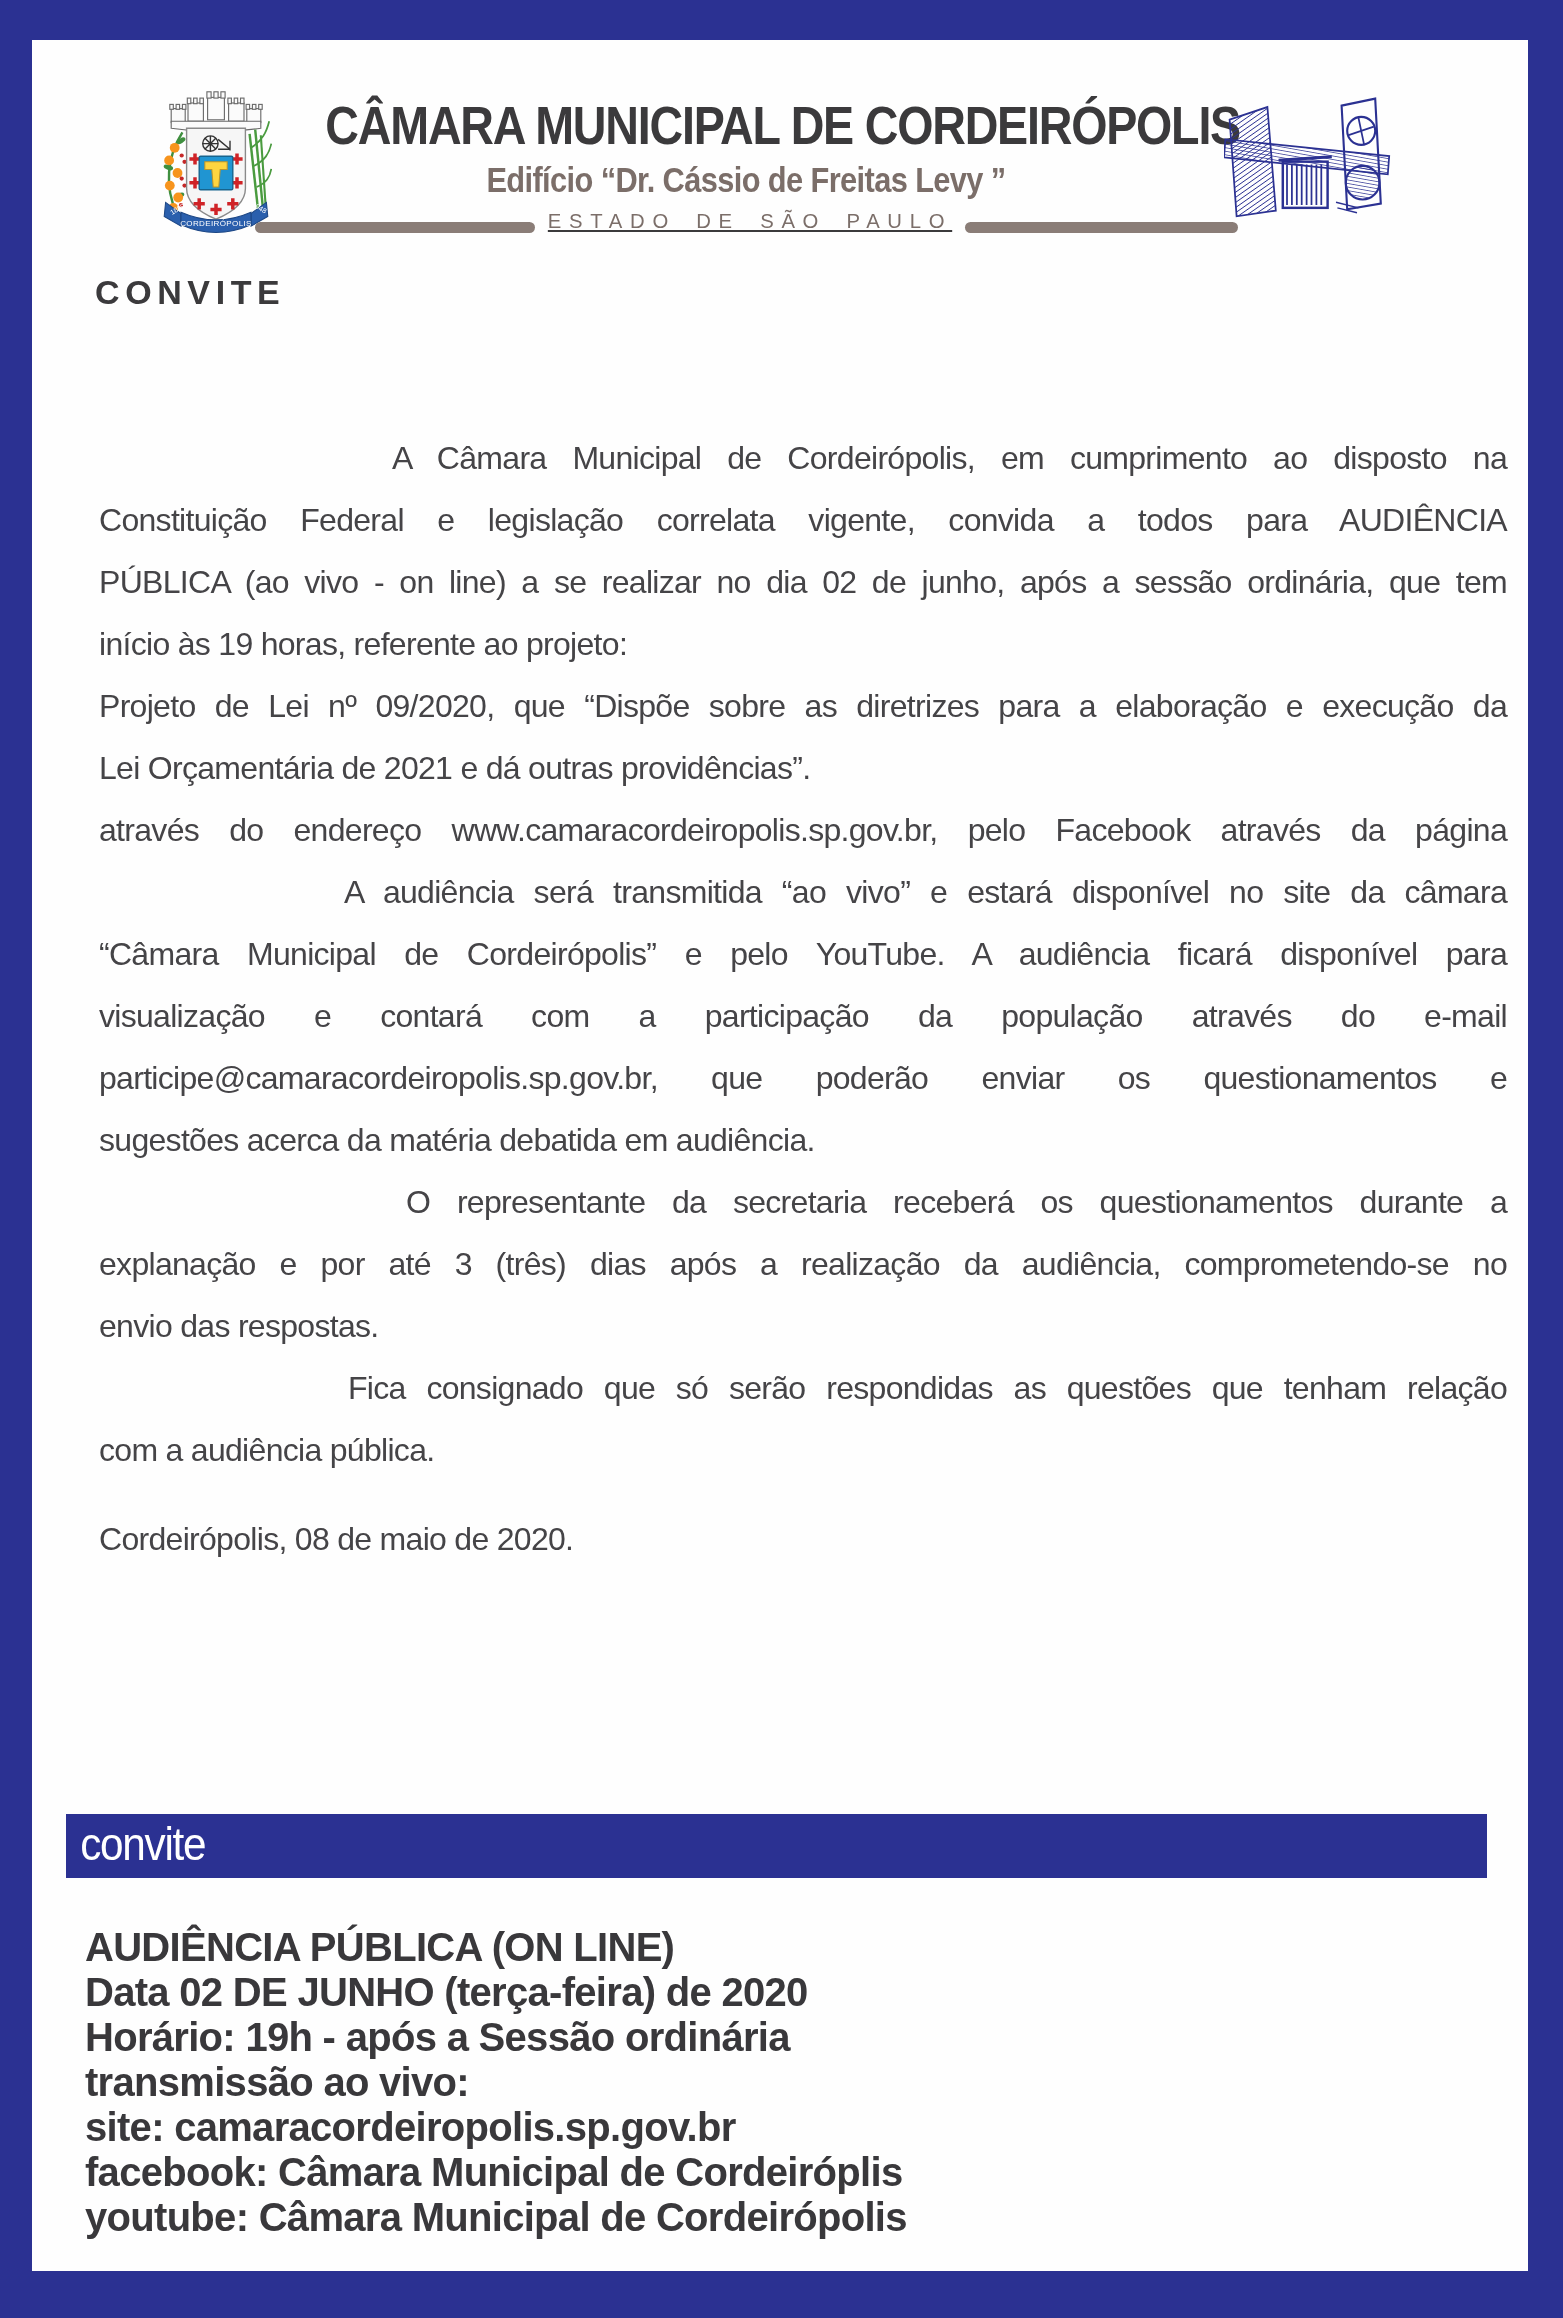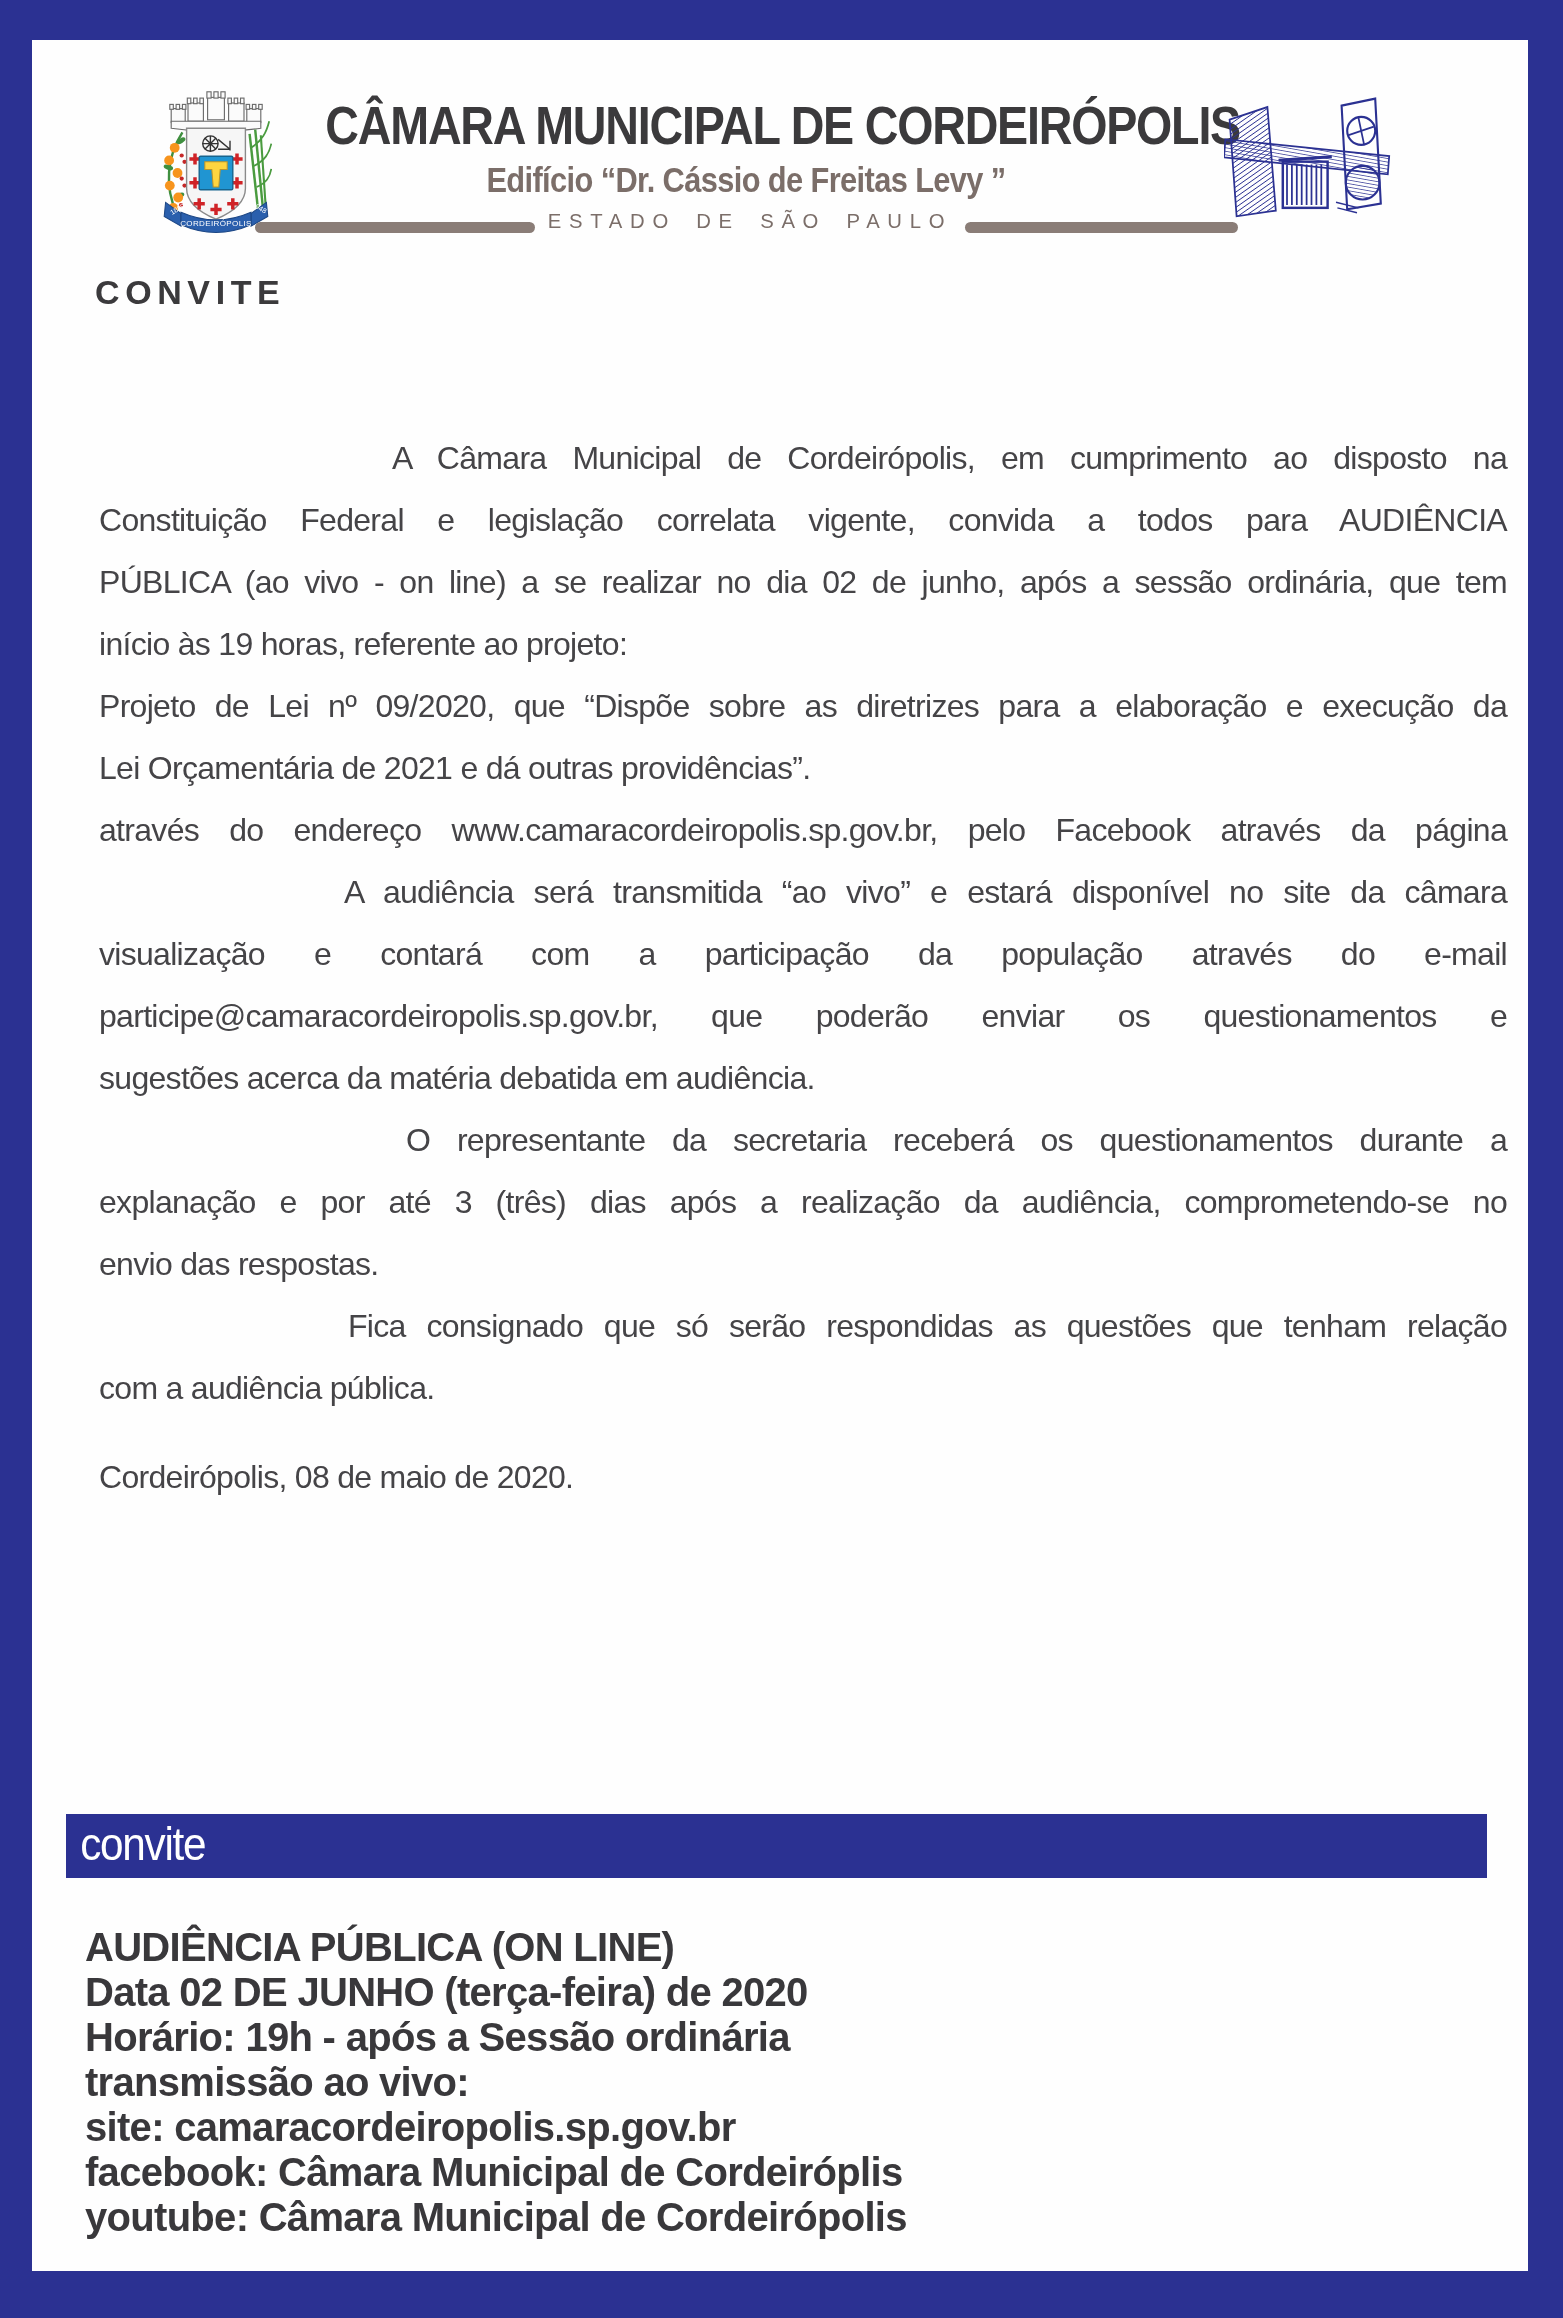--- a/index.html
+++ b/index.html
@@ -15,21 +15,21 @@
     position: absolute;
     left: 32px; top: 40px;
     width: 1496px; height: 2231px;
     background: #fefefe;
   }
 
   
   .crest { position: absolute; left: 128px; top: 49px; width: 112px; height: 154px; }
   .header-center {
     position: absolute; left: 231px; top: 55px; width: 967px;
-    text-align: center; color: #3b3a3c;
+    text-align: center; color: #3b3a3c; text-decoration: underline;
   }
   .org-title {
     display: inline-block;
     font-size: 53px; font-weight: 800; letter-spacing: -1.4px;
     transform: scaleX(0.88); transform-origin: center;
     white-space: nowrap; color: #3b3a3c;
   }
   .org-subtitle {
     display: inline-block; margin-top: 4.2px;
     font-size: 35px; font-weight: 700; letter-spacing: -0.7px;
@@ -238,20 +238,21 @@
       <div class="line ind-a">A Câmara Municipal de Cordeirópolis, em cumprimento ao disposto na</div>
       <div class="line">Constituição Federal e legislação correlata vigente, convida a todos para AUDIÊNCIA</div>
       <div class="line">PÚBLICA (ao vivo - on line) a se realizar no dia 02 de junho, após a sessão ordinária, que tem</div>
       <div class="line last">início às 19 horas, referente ao projeto:</div>
 
       <div class="line">Projeto de Lei nº 09/2020, que “Dispõe sobre as diretrizes para a elaboração e execução da</div>
       <div class="line last">Lei Orçamentária de 2021 e dá outras providências”.</div>
 
       <div class="line">através do endereço www.camaracordeiropolis.sp.gov.br, pelo Facebook através da página</div>
       <div class="line ind-b">A audiência será transmitida “ao vivo” e estará disponível no site da câmara</div>
+      <div class="line">“Câmara Municipal de Cordeirópolis” e pelo YouTube. A audiência ficará disponível para</div>
       <div class="line">visualização e contará com a participação da população através do e-mail</div>
       <div class="line">participe@camaracordeiropolis.sp.gov.br, que poderão enviar os questionamentos e</div>
       <div class="line last">sugestões acerca da matéria debatida em audiência.</div>
 
       <div class="line ind-c">O representante da secretaria receberá os questionamentos durante a</div>
       <div class="line">explanação e por até 3 (três) dias após a realização da audiência, comprometendo-se no</div>
       <div class="line last">envio das respostas.</div>
 
       <div class="line ind-d">Fica consignado que só serão respondidas as questões que tenham relação</div>
       <div class="line last">com a audiência pública.</div>

